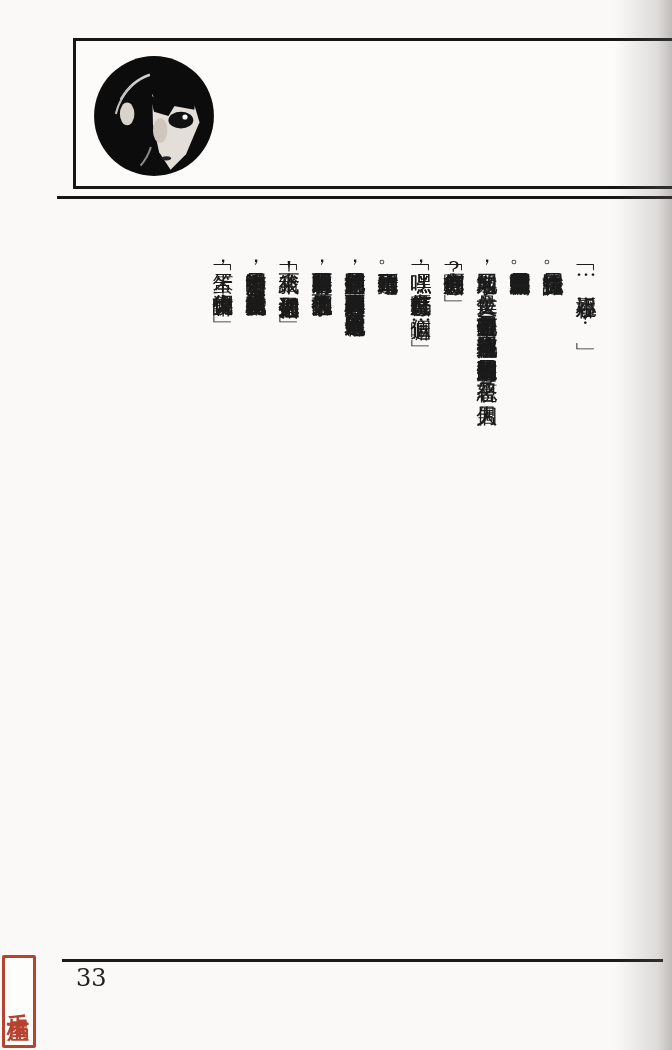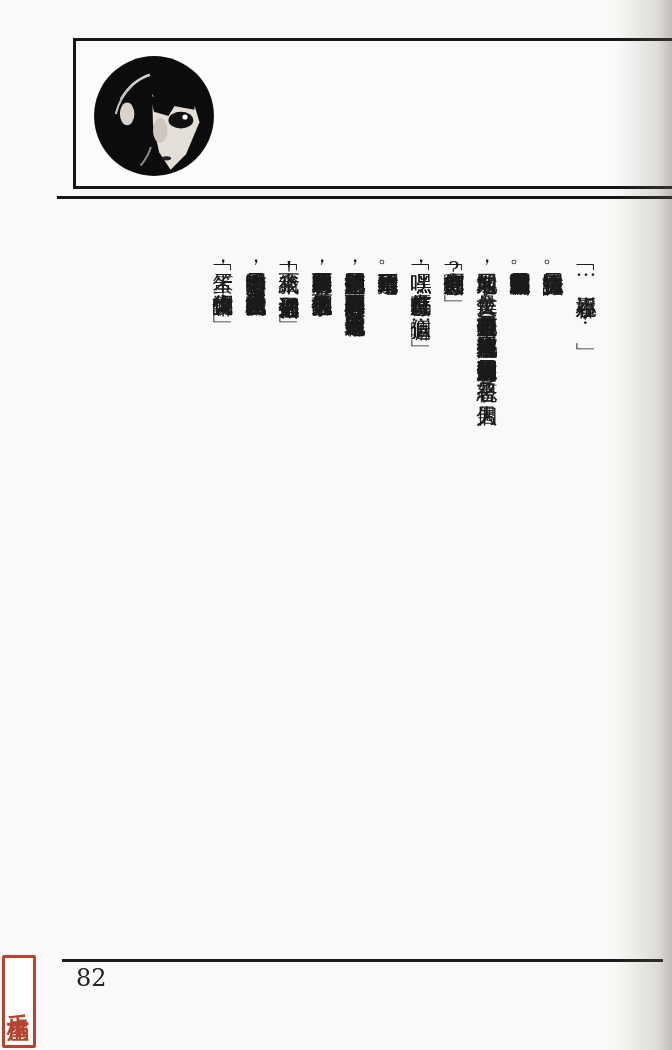--- a/index.html
+++ b/index.html
@@ -85,19 +85,19 @@
   <p>這時候正巧電車到站。</p>
   <p>明日香她們站立的車門打開，趁著男人們因為麗香而分心之際，明日香像逃跑般地下了電車。</p>
   <p>麗香跟著明日香下車的同時，也抓著男人們的手往下拉扯。</p>
   <p>「給我下來!把你們送去站員那裡。」</p>
   <p>由於明日香過度驚嚇，所以光是站在當場就已經很吃力了。</p>
   <p>「笨蛋，說得倒很偉大嘛!」</p>
 </div>
 
 <div class="footer-rule"></div>
 
-<div class="page-number">82</div>
+<div class="page-number">33</div>
 
 <div class="seal">
   <span class="seal-text">千橘屋</span>
 </div>
 
 <div class="right-shadow"></div>
 
 </body></html>

